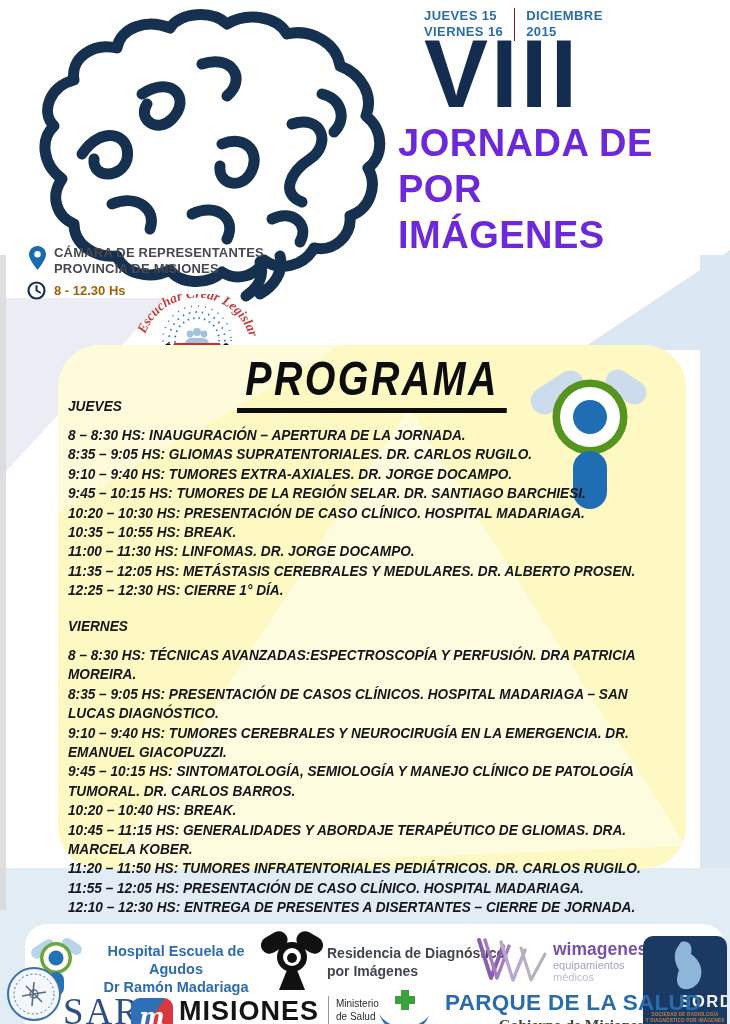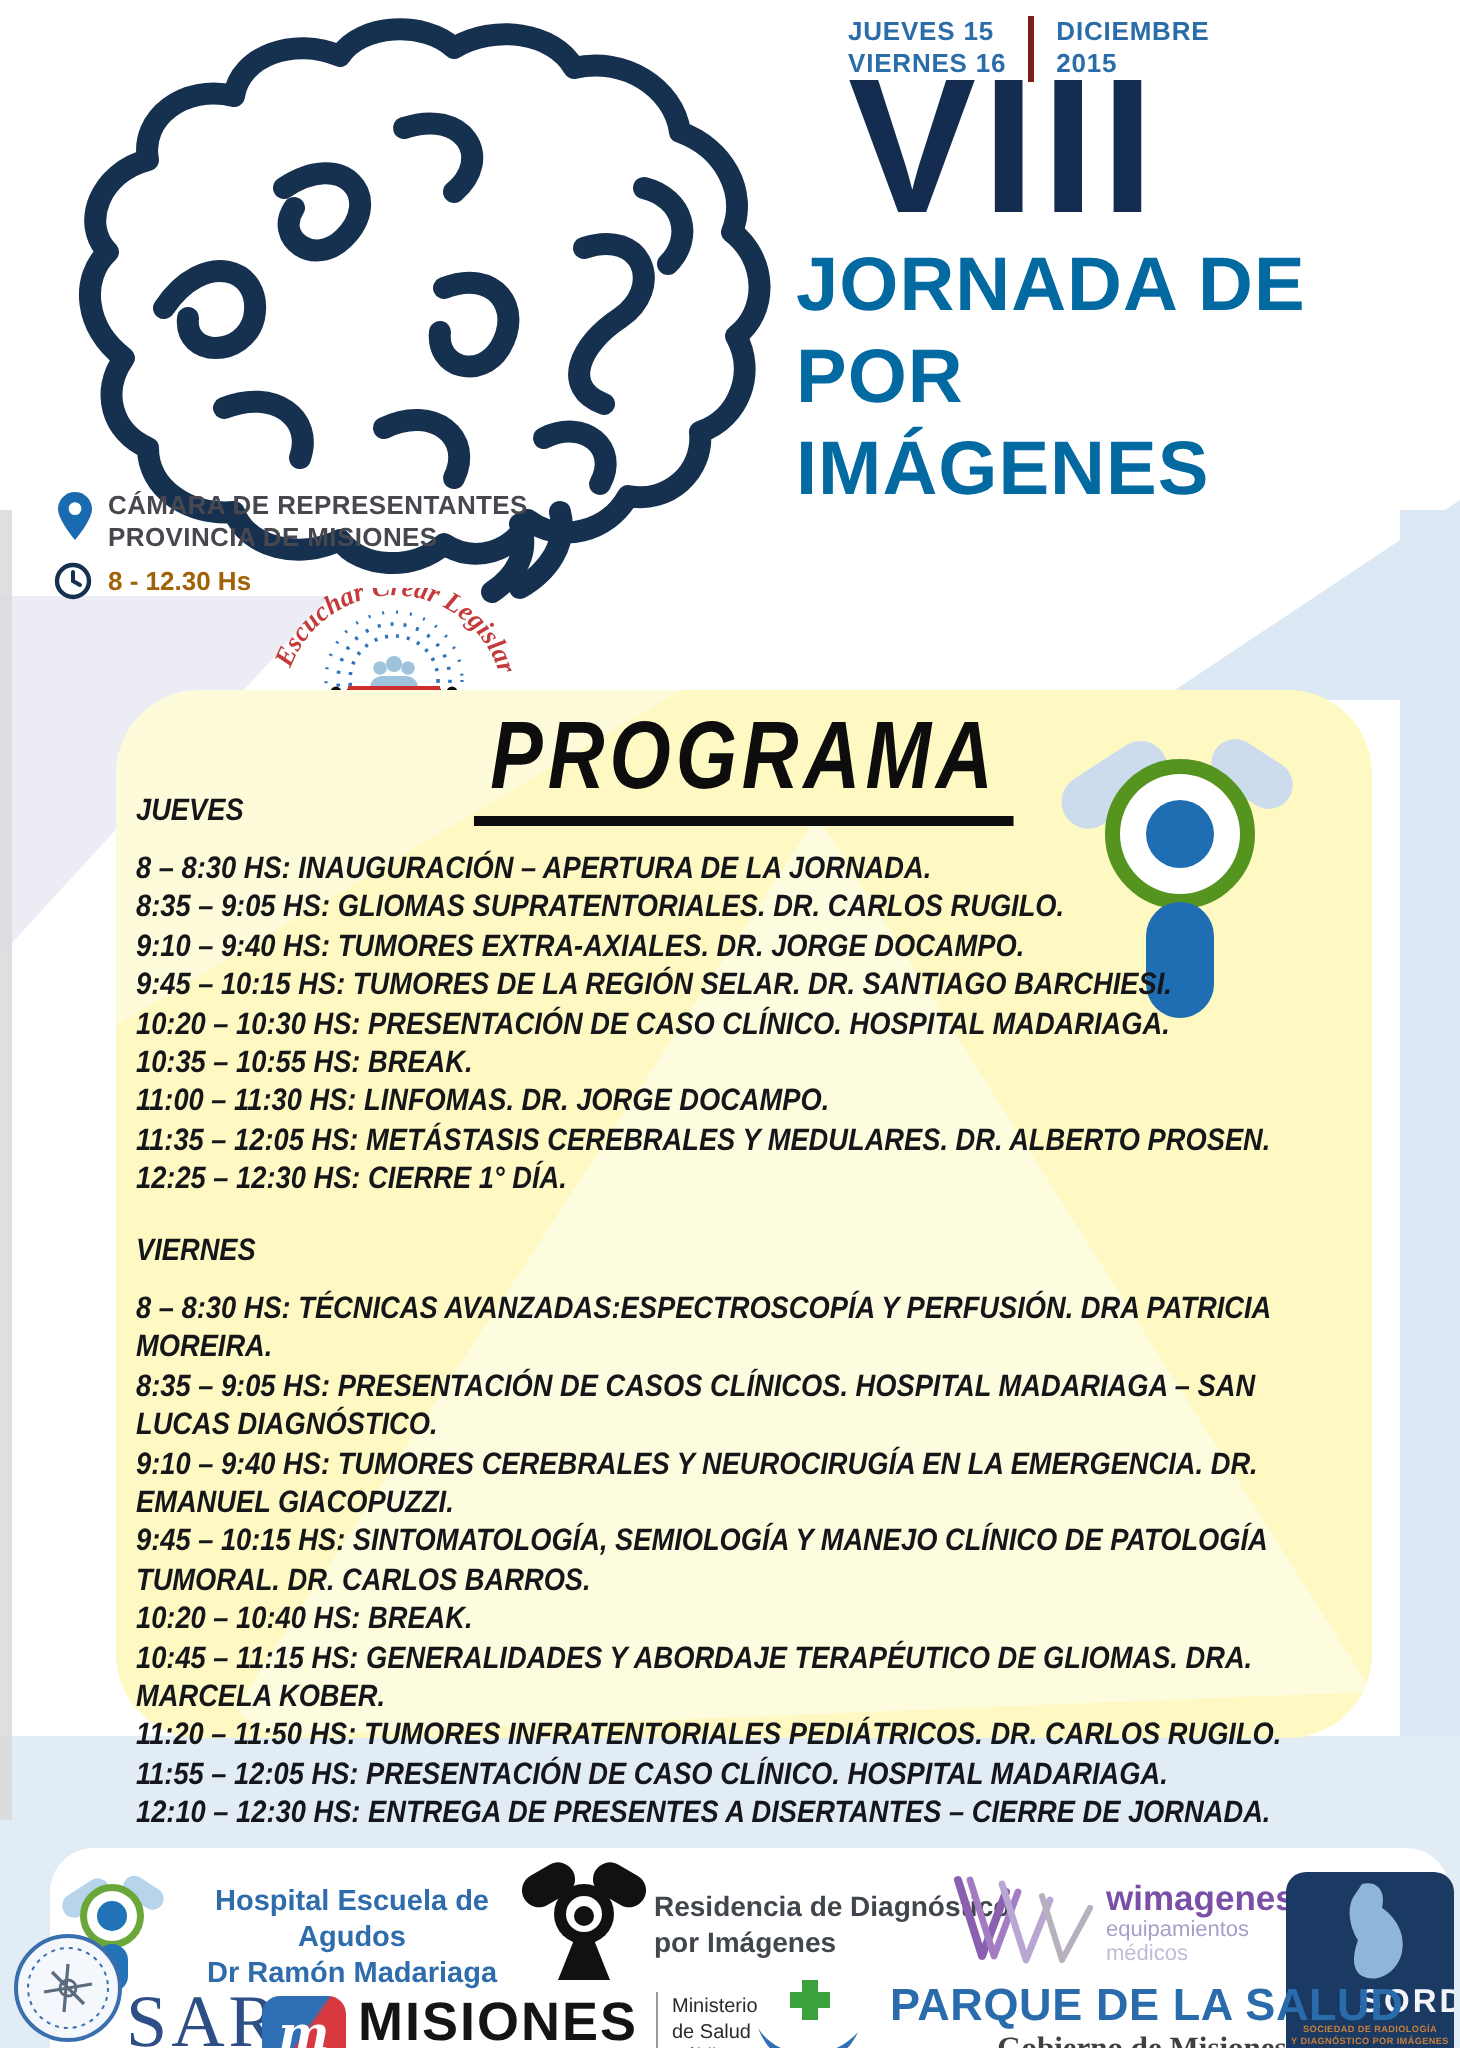--- a/index.html
+++ b/index.html
@@ -12,24 +12,24 @@
                  clip-path:polygon(0 0,100% 0,0 100%);}
   .bg-right-band{right:0;top:255px;width:30px;height:650px;background:#dbe7f2;}
   .bg-right-tri{right:0;top:250px;width:150px;height:100px;background:#dbe7f2;
                 clip-path:polygon(100% 0,100% 100%,0 100%);}
   .bg-bottom{left:0;top:868px;width:730px;height:156px;background:#e2ecf5;}
   .scan-strip{left:0;top:255px;width:6px;height:655px;background:#d8d9dc;opacity:.85;}
 
   
   .dates{left:424px;top:8px;display:flex;color:#2a6da9;font-weight:700;font-size:13px;
          line-height:1.25;letter-spacing:.4px;}
-  .dates .col2{border-left:3px solid #7f1d1d;margin-left:11px;padding-left:11px;}
+  .dates .col2{border-left:1px solid #7f1d1d;margin-left:11px;padding-left:11px;}
   .edition{left:424px;top:26px;font-size:96px;font-weight:800;color:#142c4f;letter-spacing:3px;
            line-height:1;}
-  .title{left:398px;top:120px;font-size:38px;font-weight:800;color:#0369a1;line-height:46px;
+  .title{left:398px;top:120px;font-size:38px;font-weight:800;color:#6d28d9;line-height:46px;
          letter-spacing:.5px;}
 
   
   .venue-text{left:54px;top:245px;font-size:13px;font-weight:700;color:#47484f;line-height:16px;
               letter-spacing:.2px;}
   .time-text{left:54px;top:283px;font-size:13px;font-weight:700;color:#a16207;}
   .pin{left:29px;top:246px;}
   .clock{left:27px;top:281px;}
 
   

